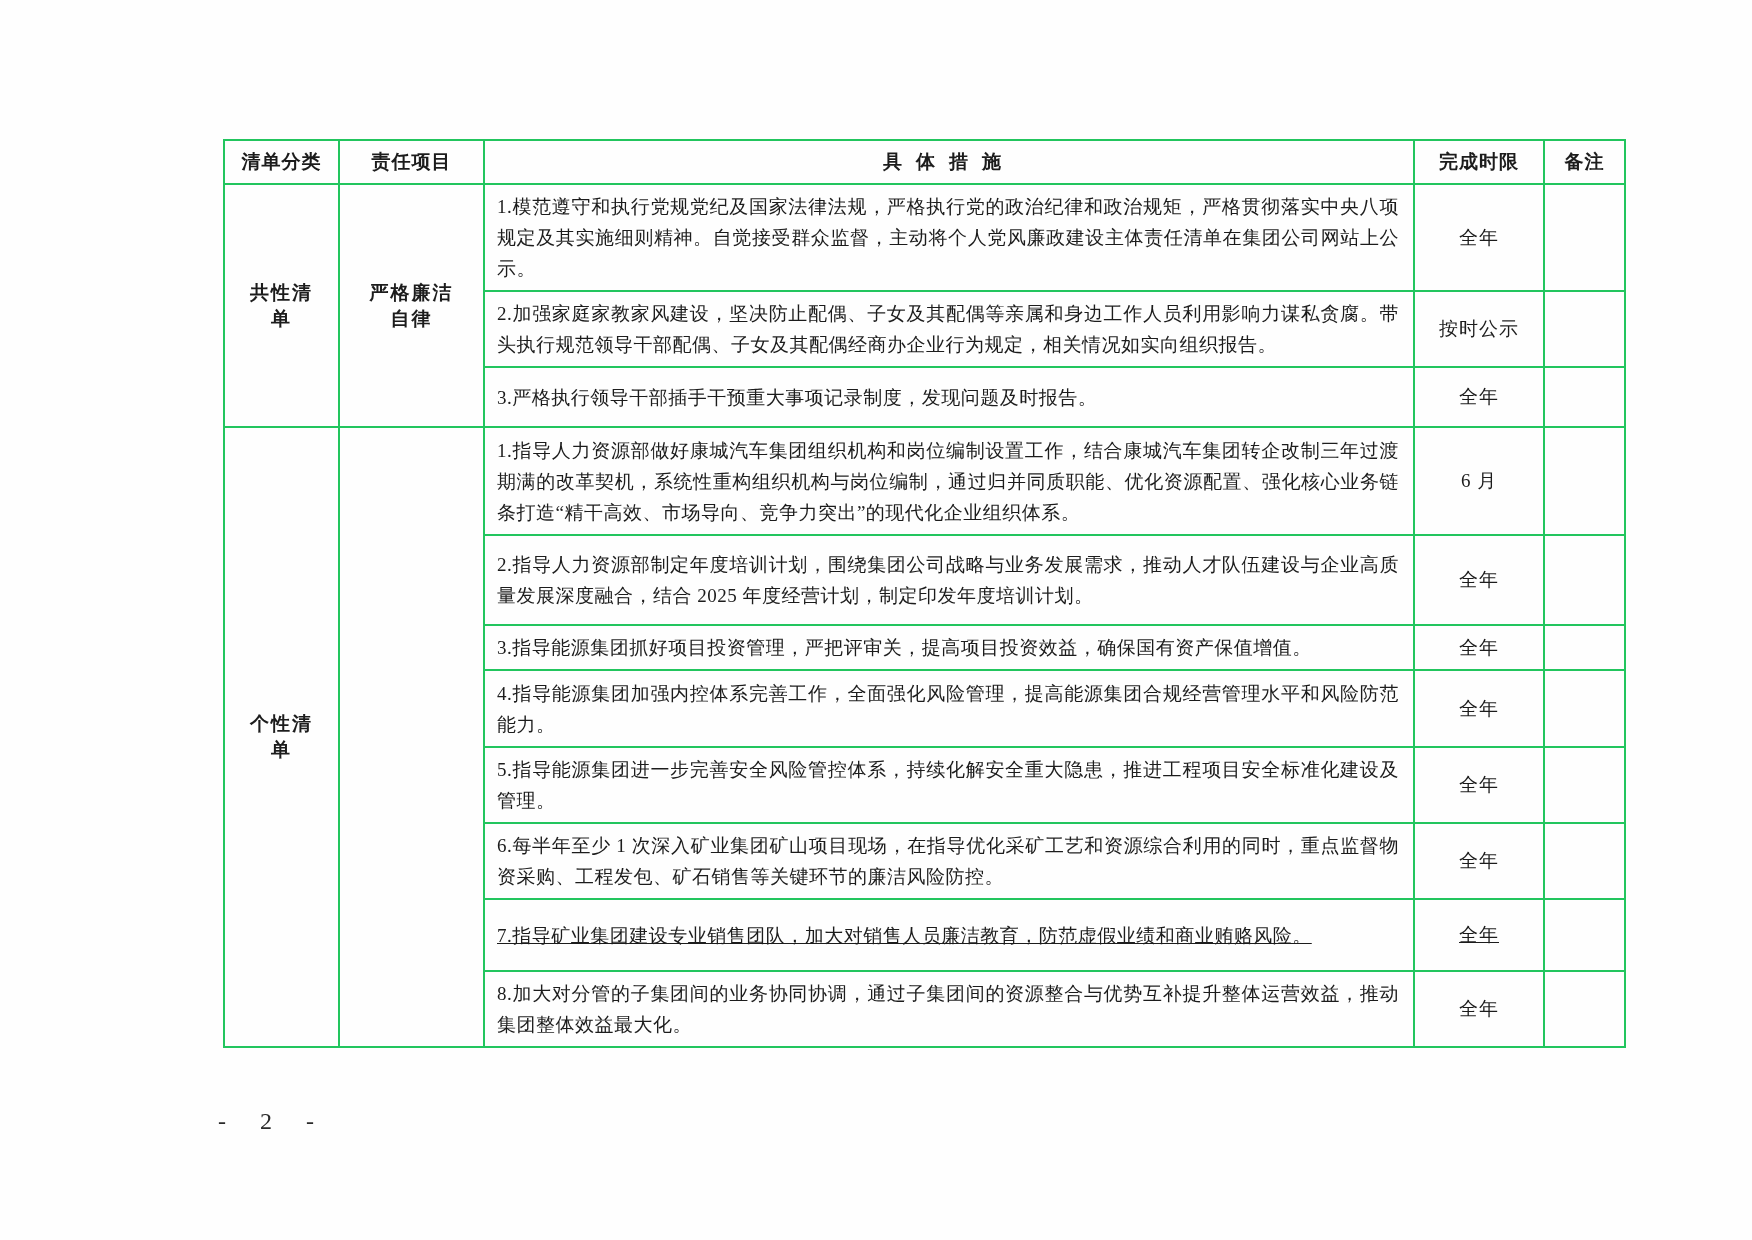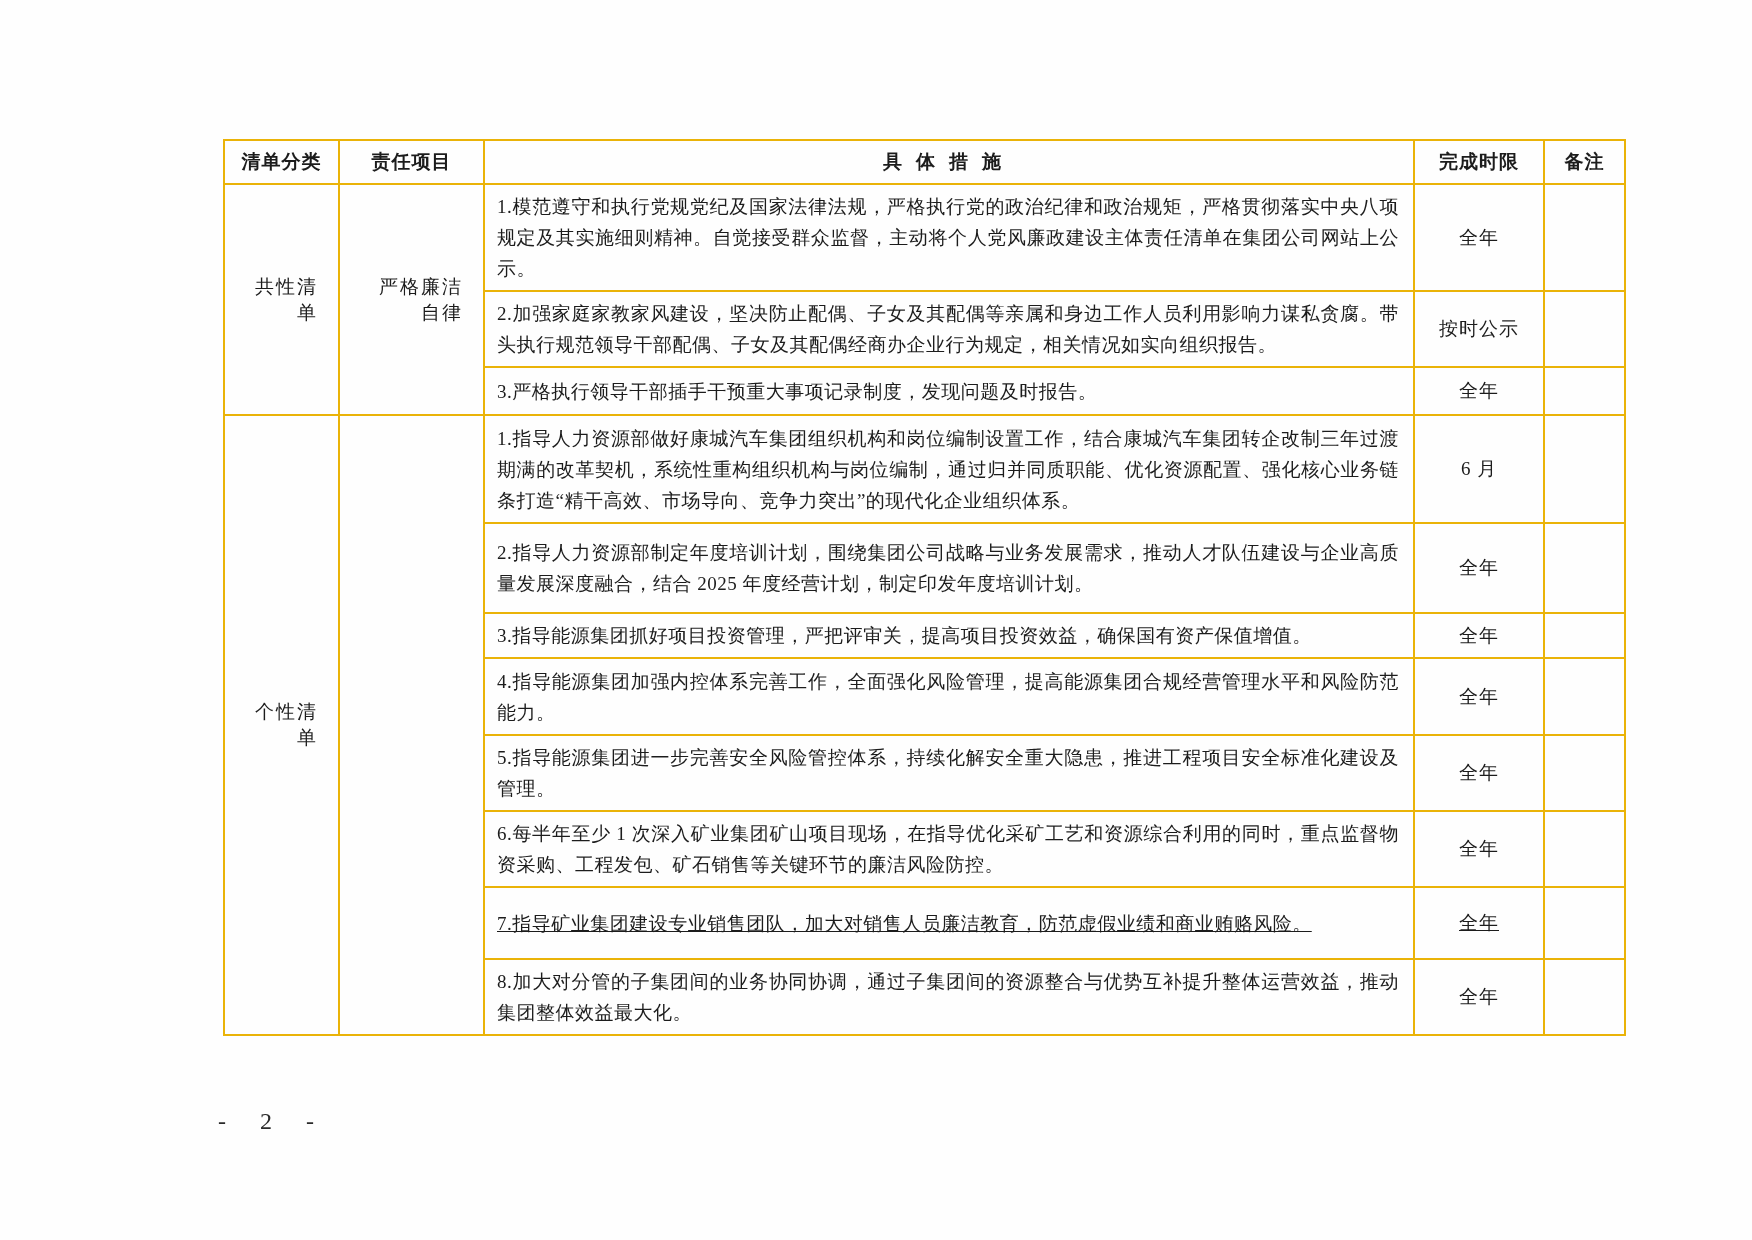--- a/index.html
+++ b/index.html
@@ -17,38 +17,39 @@
   }
   table.resp-table {
     position: absolute;
     left: 223px; top: 139px;
     width: 1401px;
     border-collapse: collapse;
     table-layout: fixed;
   }
   table.resp-table th,
   table.resp-table td {
-    border: 2px solid #eab308;
+    border: 2px solid #22c55e;
     vertical-align: middle;
     font-size: 19px;
   }
   th.hdr {
     font-weight: bold;
     font-size: 21px;
     text-align: center;
     height: 44px;
     padding: 2px 4px;
     letter-spacing: 1px;
   }
   th.hdr-measures { letter-spacing: 14px; }
   td.cat-cell, td.proj-cell {
-    text-align: right;
+    text-align: center;
     font-size: 20px;
     letter-spacing: 2px;
     padding: 20px;
+    font-weight: bold;
   }
   td.measure-cell {
     text-align: justify;
     padding: 6px 14px 6px 12px;
     line-height: 31px;
     letter-spacing: 0.5px;
     border-radius: 9px;
   }
   td.deadline-cell {
     text-align: center;
@@ -94,21 +95,21 @@
       <td class="proj-cell" rowspan="3">严格廉洁自律</td>
       <td class="measure-cell">1.模范遵守和执行党规党纪及国家法律法规，严格执行党的政治纪律和政治规矩，严格贯彻落实中央八项规定及其实施细则精神。自觉接受群众监督，主动将个人党风廉政建设主体责任清单在集团公司网站上公示。</td>
       <td class="deadline-cell">全年</td>
       <td class="remark-cell"></td>
     </tr>
     <tr style="height:66px;">
       <td class="measure-cell">2.加强家庭家教家风建设，坚决防止配偶、子女及其配偶等亲属和身边工作人员利用影响力谋私贪腐。带头执行规范领导干部配偶、子女及其配偶经商办企业行为规定，相关情况如实向组织报告。</td>
       <td class="deadline-cell">按时公示</td>
       <td class="remark-cell"></td>
     </tr>
-    <tr style="height:48px;">
+    <tr style="height:60px;">
       <td class="measure-cell">3.严格执行领导干部插手干预重大事项记录制度，发现问题及时报告。</td>
       <td class="deadline-cell">全年</td>
       <td class="remark-cell"></td>
     </tr>
 
     <tr style="height:108px;">
       <td class="cat-cell" rowspan="8">个性清单</td>
       <td class="proj-cell" rowspan="8"></td>
       <td class="measure-cell">1.指导人力资源部做好康城汽车集团组织机构和岗位编制设置工作，结合康城汽车集团转企改制三年过渡期满的改革契机，系统性重构组织机构与岗位编制，通过归并同质职能、优化资源配置、强化核心业务链条打造“精干高效、市场导向、竞争力突出”的现代化企业组织体系。</td>
       <td class="deadline-cell">6 月</td>

